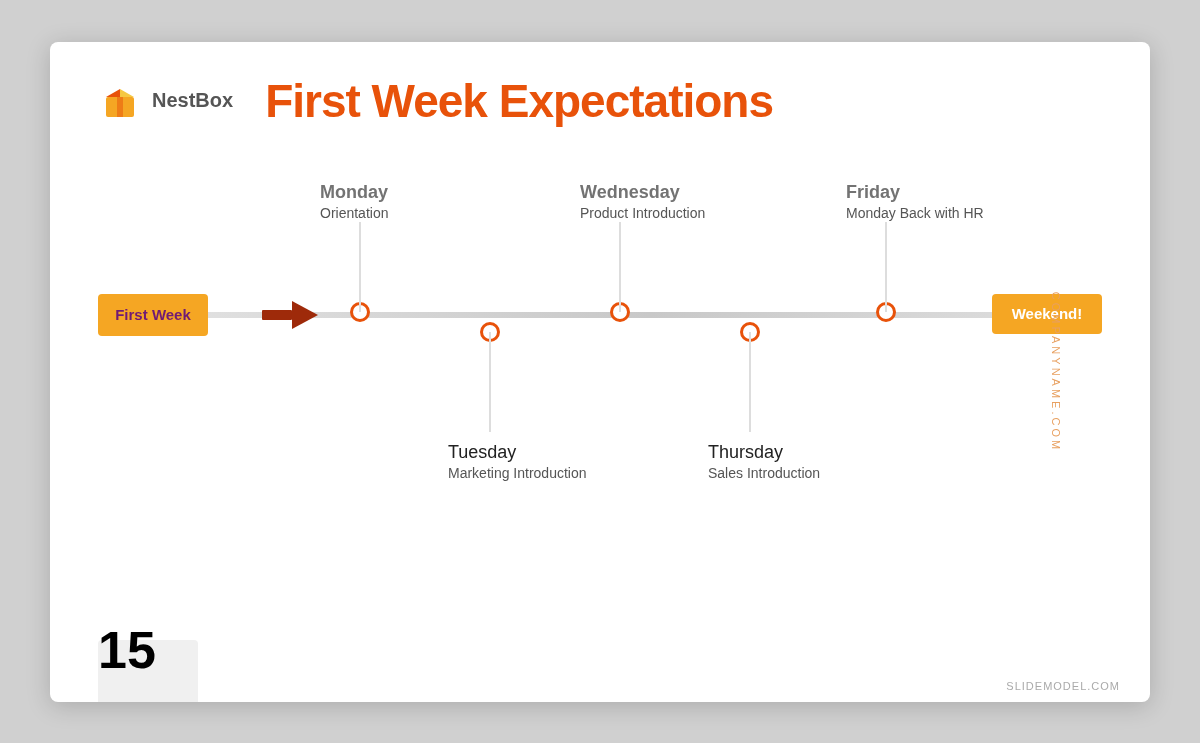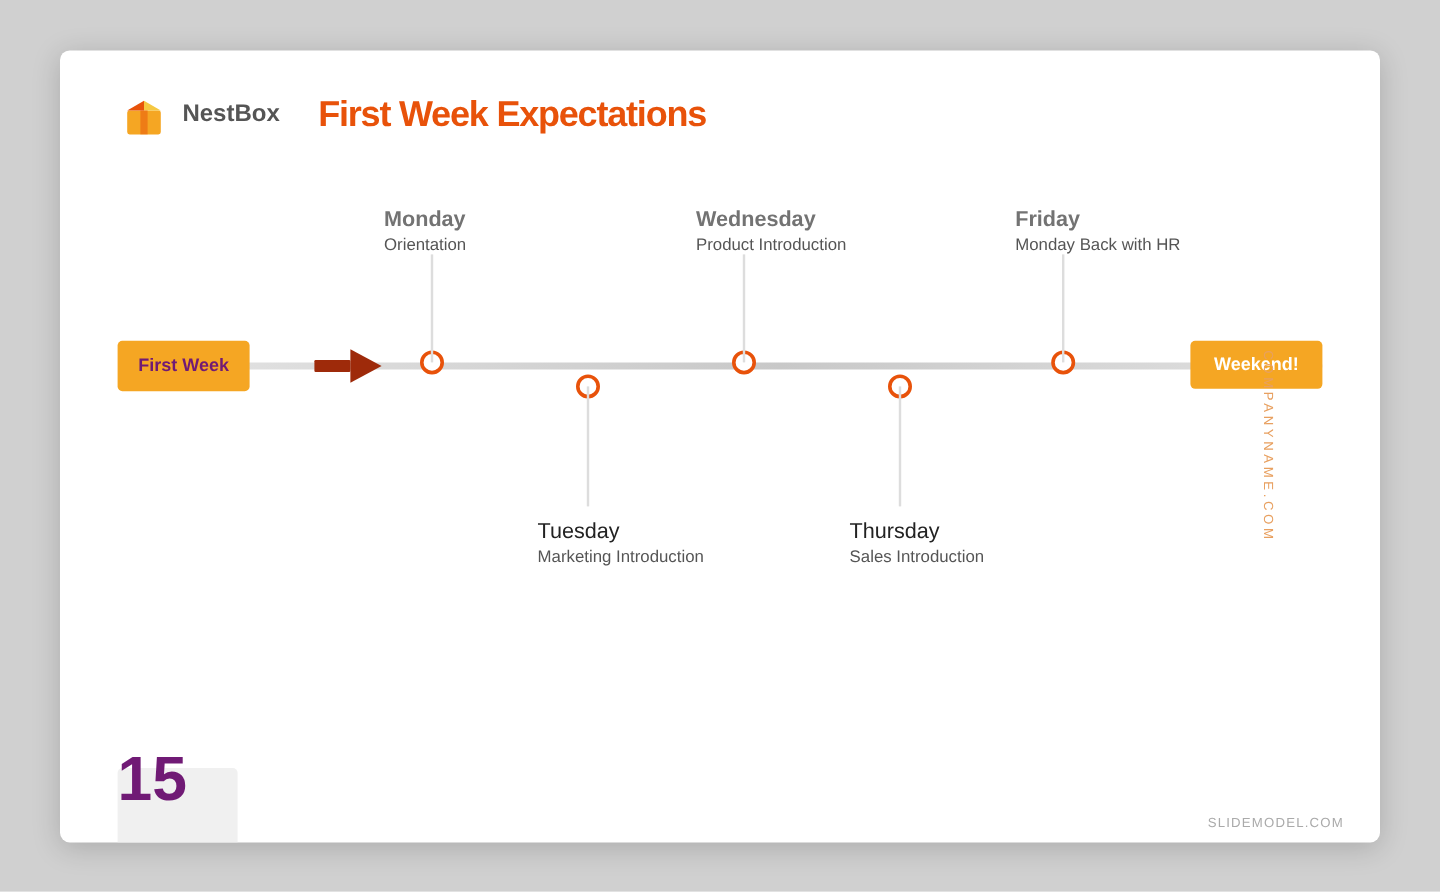--- a/index.html
+++ b/index.html
@@ -35,21 +35,21 @@
     .logo-icon {
       width: 44px;
       height: 44px;
     }
     .logo-text {
       font-size: 20px;
       font-weight: 600;
       color: #555;
     }
     .slide-title {
-      font-size: 30px;
+      font-size: 46px;
       font-weight: 800;
       color: #e8520a;
       letter-spacing: -1px;
     }
 
     
     .timeline-area {
       position: relative;
       margin: 18px 0 0 0;
       padding: 0 48px;
@@ -161,21 +161,21 @@
       margin-top: 2px;
     }
 
     
     .page-number {
       position: absolute;
       bottom: 22px;
       left: 48px;
       font-size: 52px;
       font-weight: 900;
-      color: #701a75;
+      color: #000000;
     }
 
     
     .watermark {
       position: absolute;
       right: 14px;
       top: 50%;
       transform: translateY(-50%) rotate(90deg);
       font-size: 11px;
       color: #e8a060;

